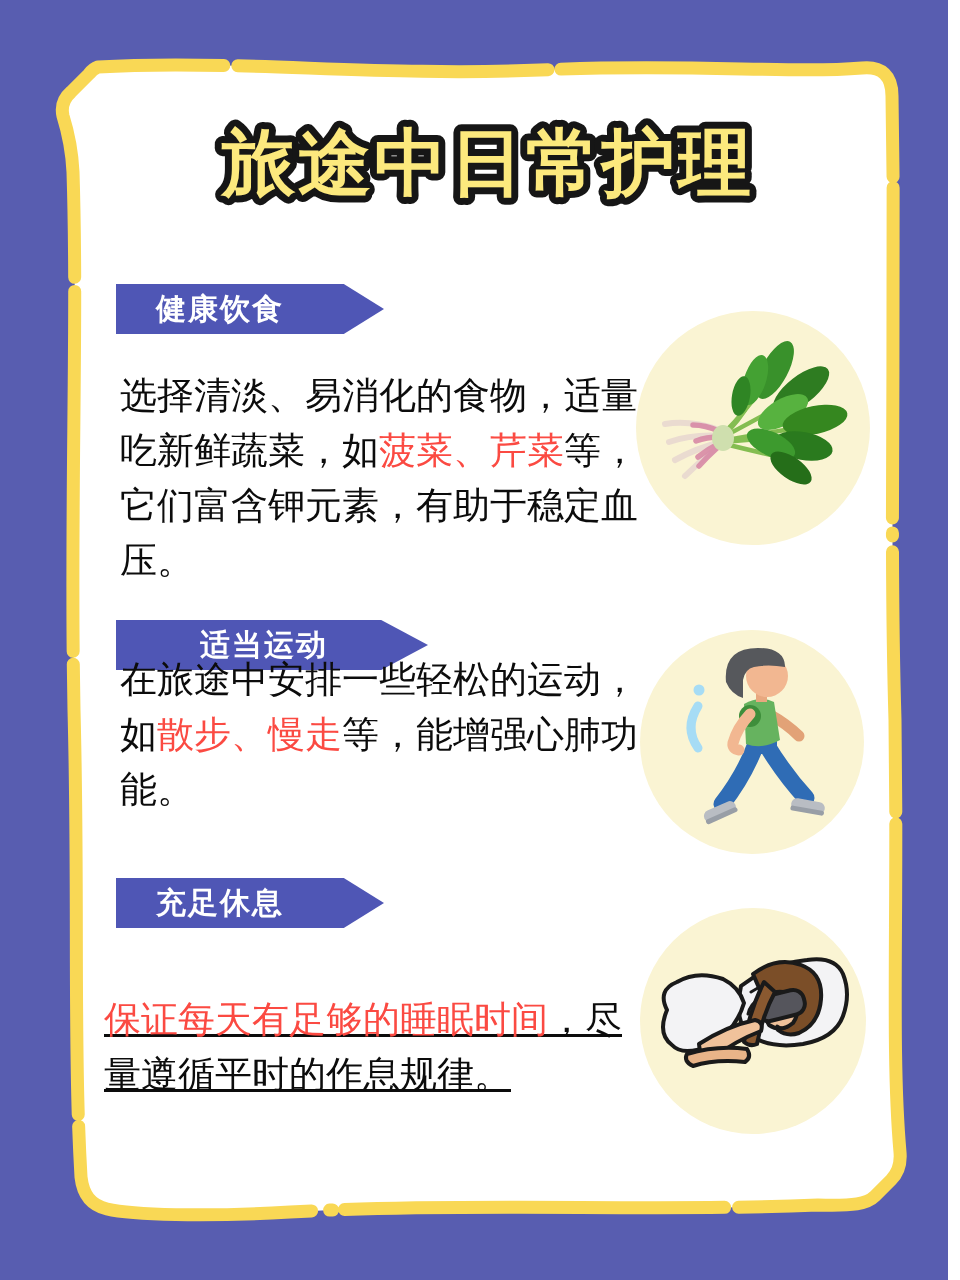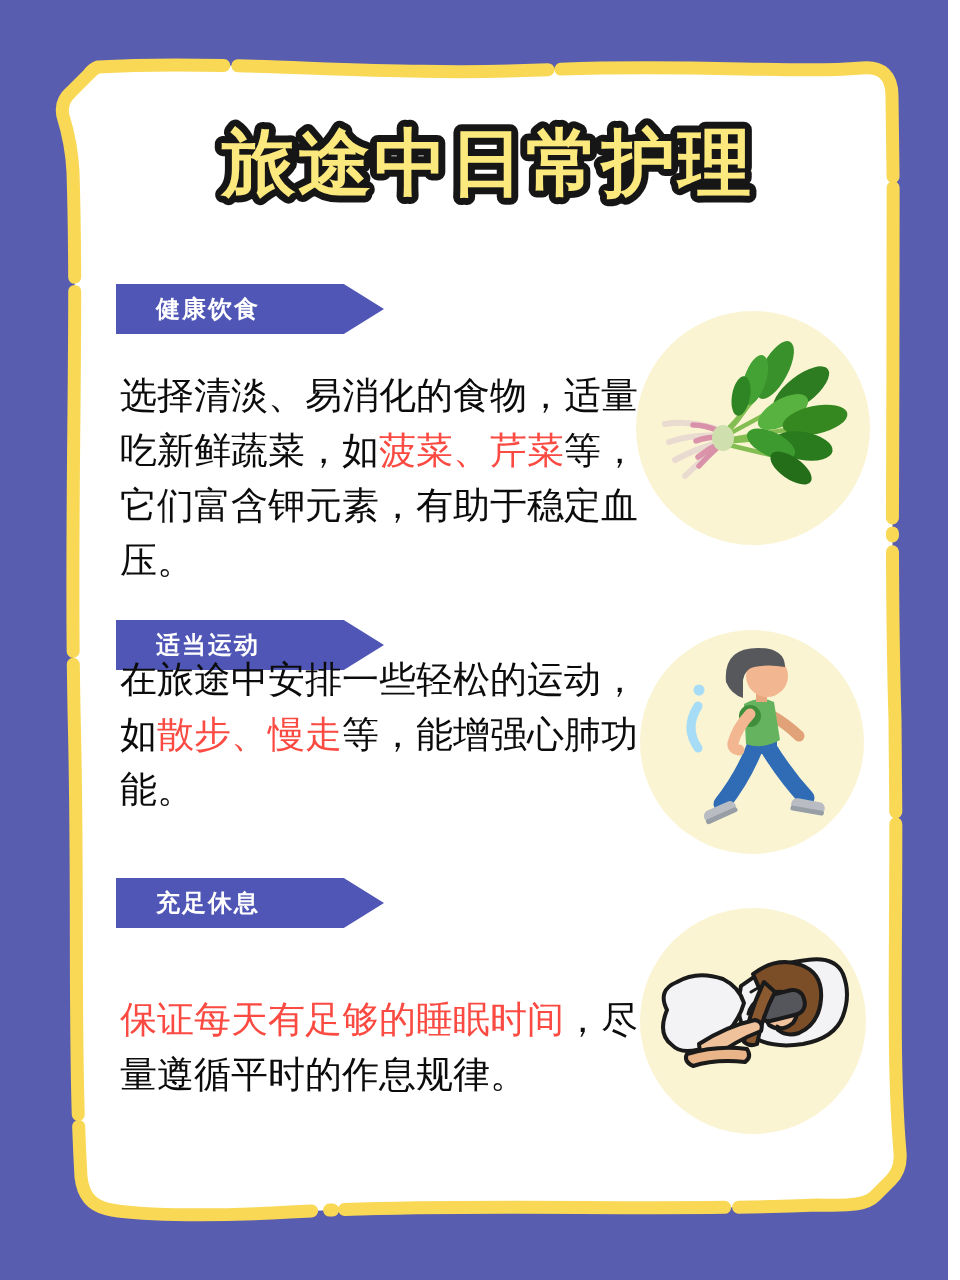--- a/index.html
+++ b/index.html
@@ -35,21 +35,21 @@
   .banner {
     position: absolute;
     width: 268px; height: 50px;
     background: #4f56b5;
     clip-path: polygon(0 0, 85% 0, 100% 50%, 85% 100%, 0 100%);
   }
   .banner span {
     display: block;
     padding-left: 40px;
     line-height: 50px;
-    font-size: 24px;
+    font-size: 30px;
     font-weight: 700;
     letter-spacing: 2px;
     color: #ffffff;
   }
   .body-text {
     position: absolute;
     margin: 0;
     width: 548px;
     font-size: 37px;
     line-height: 55px;
@@ -131,21 +131,21 @@
       <ellipse cx="158" cy="72" rx="14" ry="34" transform="rotate(52 158 72)" fill="#2e7c21"></ellipse>
       <ellipse cx="98" cy="78" rx="9" ry="20" transform="rotate(10 98 78)" fill="#2f8524"></ellipse>
       <ellipse cx="140" cy="94" rx="13" ry="28" transform="rotate(60 140 94)" fill="#57b23f"></ellipse>
       <ellipse cx="172" cy="102" rx="14" ry="33" transform="rotate(78 172 102)" fill="#35871f"></ellipse>
       <ellipse cx="160" cy="128" rx="14" ry="30" transform="rotate(100 160 128)" fill="#2a7a1e"></ellipse>
       <ellipse cx="128" cy="126" rx="12" ry="26" transform="rotate(115 128 126)" fill="#3d9a2e"></ellipse>
       <ellipse cx="148" cy="150" rx="11" ry="24" transform="rotate(125 148 150)" fill="#256e19"></ellipse>
     </svg>
   </div>
 
-  <div class="banner" style="left:116px; top:620px;">
+  <div class="banner" style="left:116px; top:620px;padding-left:44px;">
     <span>适当运动</span>
   </div>
   <p class="body-text" style="left:120px; top:652px;"><span>在旅途中安排一些轻松的运动，如</span><span class="seg-red">散步、慢走</span><span>等，能增强心肺功能。</span></p>
   <div class="circle c2">
     <svg width="170" height="205" viewBox="0 0 170 205">
 
       <circle cx="32" cy="50" r="5.5" fill="#a6dcf5"></circle>
       <path d="M31,66 Q17,88 31,108" stroke="#a6dcf5" stroke-width="9" fill="none" stroke-linecap="round"></path>
 
       <path d="M102,74 Q120,84 132,96" stroke="#e2a277" stroke-width="11" fill="none" stroke-linecap="round"></path>
@@ -171,21 +171,21 @@
 
       <rect x="89" y="48" width="11" height="14" fill="#e8a87f"></rect>
       <circle cx="100" cy="36" r="21" fill="#f2b791"></circle>
       <path d="M59,42 Q56,8 91,8 Q117,8 118,26 L118,27 Q101,24 87,27 Q78,29 76,40 L76,58 Q64,54 59,42 Z" fill="#56585c"></path>
     </svg>
   </div>
 
   <div class="banner" style="left:116px; top:878px;">
     <span>充足休息</span>
   </div>
-  <p class="body-text" style="left:120px; top:992px;"><span class="seg-red">保证每天有足够的睡眠时间</span><span>，尽量遵循平时的作息规律。</span></p>
+  <p class="body-text" style="left:104px; top:992px;text-decoration:underline;"><span class="seg-red">保证每天有足够的睡眠时间</span><span>，尽量遵循平时的作息规律。</span></p>
   <div class="circle c3">
     <svg width="212" height="150" viewBox="0 0 212 150" stroke="#1a1a1a" stroke-width="4" stroke-linejoin="round" stroke-linecap="round">
 
       <path d="M94,40 Q122,18 160,14 Q188,10 196,28 Q204,48 196,70 Q188,92 156,98 Q124,103 104,90 Q86,76 94,40 Z" fill="#f3f3f5"></path>
       <path d="M104,46 Q124,34 146,28" fill="none" stroke-width="3"></path>
 
       <path d="M20,64 Q10,44 30,36 Q50,24 76,33 Q92,41 97,57 Q89,84 64,99 Q36,111 25,99 Q10,88 20,64 Z" fill="#f3f3f5"></path>
 
       <path d="M106,28 Q130,10 154,19 Q176,27 174,53 Q172,78 152,87 Q140,91 131,84 L119,58 Z" fill="#7b4e28"></path>
 

